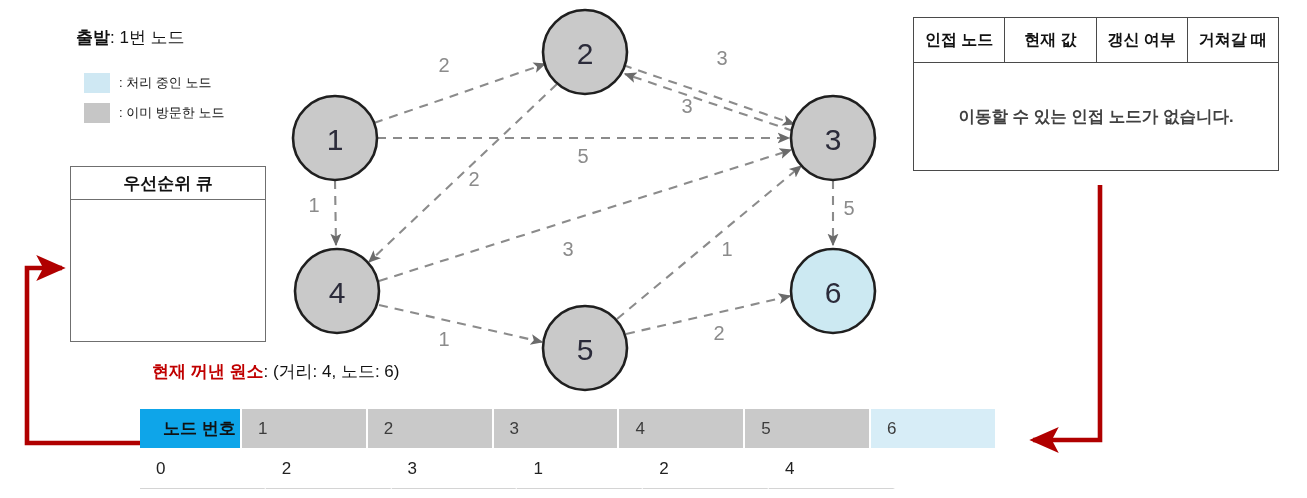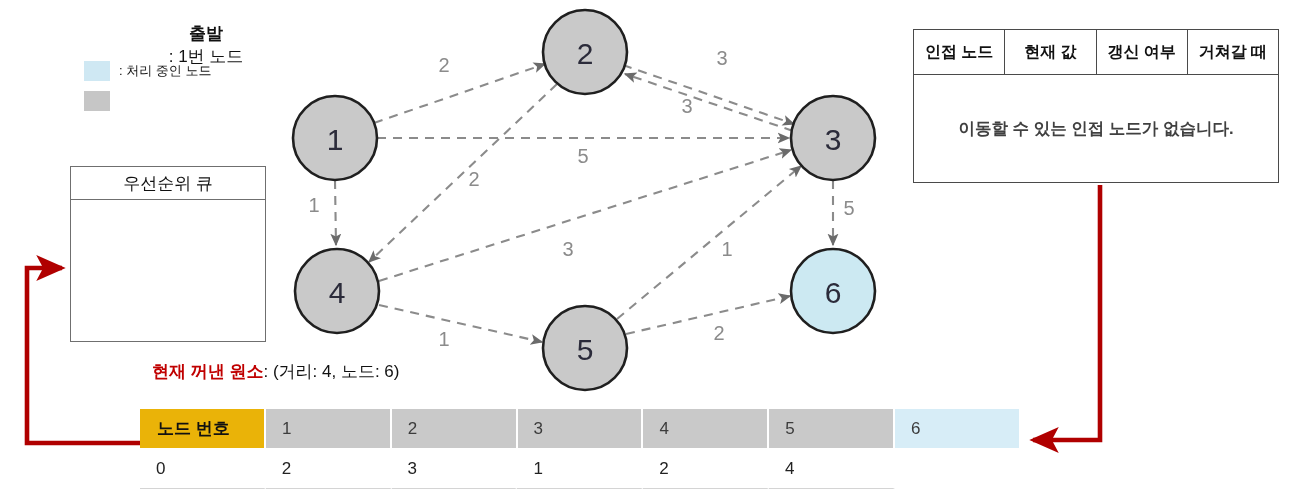--- a/index.html
+++ b/index.html
@@ -3,49 +3,49 @@
 <meta charset="utf-8">
 <style>
   html,body{margin:0;padding:0;background:#ffffff;}
   body{width:1307px;height:498px;position:relative;overflow:hidden;
        font-family:"Liberation Sans","DejaVu Sans",sans-serif;color:#111;}
   .stage{position:absolute;left:0;top:0;width:1307px;height:498px;}
 
   
   .legend{position:absolute;left:76px;top:22px;width:260px;}
   .legend-line{display:flex;align-items:center;height:30px;font-size:13px;white-space:nowrap;}
-  .legend-line.start{font-size:17px;margin-bottom:4px;flex-direction:column;}
+  .legend-line.start{font-size:17px;margin-bottom:16px;}
   .legend-line.start b{font-weight:bold;}
   .sw{width:26px;height:20px;margin-right:9px;margin-left:8px;display:inline-block;}
   .sw.proc{background:#cfe8f3;}
   .sw.done{background:#c6c6c6;}
 
   
   .pq{position:absolute;left:70px;top:166px;width:196px;height:176px;
       border:1.6px solid #6f6f6f;background:#fff;box-sizing:border-box;}
   .pq-head{height:32px;border-bottom:1.6px solid #6f6f6f;display:flex;
-           align-items:center;justify-content:center;font-weight:normal;font-size:17px;}
+           align-items:center;justify-content:center;font-weight:bold;font-size:17px;}
   .pq-body{padding-top:6px;text-align:center;font-size:17px;}
 
   
-  .adj{position:absolute;left:913px;top:29px;width:366px;height:154px;
+  .adj{position:absolute;left:913px;top:17px;width:366px;height:154px;
        border:1.6px solid #4a4a4a;box-sizing:border-box;background:#fff;}
   .adj-head{display:flex;height:44px;border-bottom:1.6px solid #4a4a4a;}
   .adj-head div{flex:1;display:flex;align-items:center;justify-content:center;
                 font-weight:bold;font-size:16px;border-right:1.6px solid #4a4a4a;}
   .adj-head div:last-child{border-right:none;}
   .adj-body{height:108px;display:flex;align-items:center;justify-content:center;
             font-size:16.5px;font-weight:bold;color:#404040;}
 
   
   .dist{position:absolute;left:140px;top:409px;width:882px;height:78px;}
   .dist-row{display:flex;height:39px;}
   .cell{box-sizing:border-box;display:flex;align-items:center;
         font-size:17px;padding-left:16px;border-right:2px solid #ffffff;}
-  .cell.lab{width:126px;background:#eab308;font-weight:bold;padding-left:17px;}
+  .cell.lab{width:102px;background:#0ea5e9;font-weight:bold;padding-left:23px;}
   .cell.val{width:125.8px;}
   .r1 .val{background:#c9c9c9;color:#3c3c3c;}
   .r2 .val{background:#ffffff;color:#222;border-bottom:1.6px solid #d4d4d4;}
   .r1 .val.hl{background:#d7edf7;}
   .r2 .val.hl{background:#ffffff;}
   .dist-row.r1{border-bottom:2px solid #fff;}
 
   .pick{position:absolute;left:152px;top:360px;font-size:17px;white-space:nowrap;}
   .pick b{color:#c00000;font-weight:bold;text-align:right;}
 
@@ -62,20 +62,21 @@
     <div class="legend-line start">
       <b>출발</b>
         <span>: 1번 노드</span>
     </div>
     <div class="legend-line">
       <span class="sw proc"></span>
       <span>: 처리 중인 노드</span>
     </div>
     <div class="legend-line">
       <span class="sw done"></span>
+      <span>: 이미 방문한 노드</span>
     </div>
   </div>
 
   <div class="pq">
     <div class="pq-head">우선순위 큐</div>
   </div>
 
   <div class="adj">
     <div class="adj-head">
       <div>인접 노드</div>

